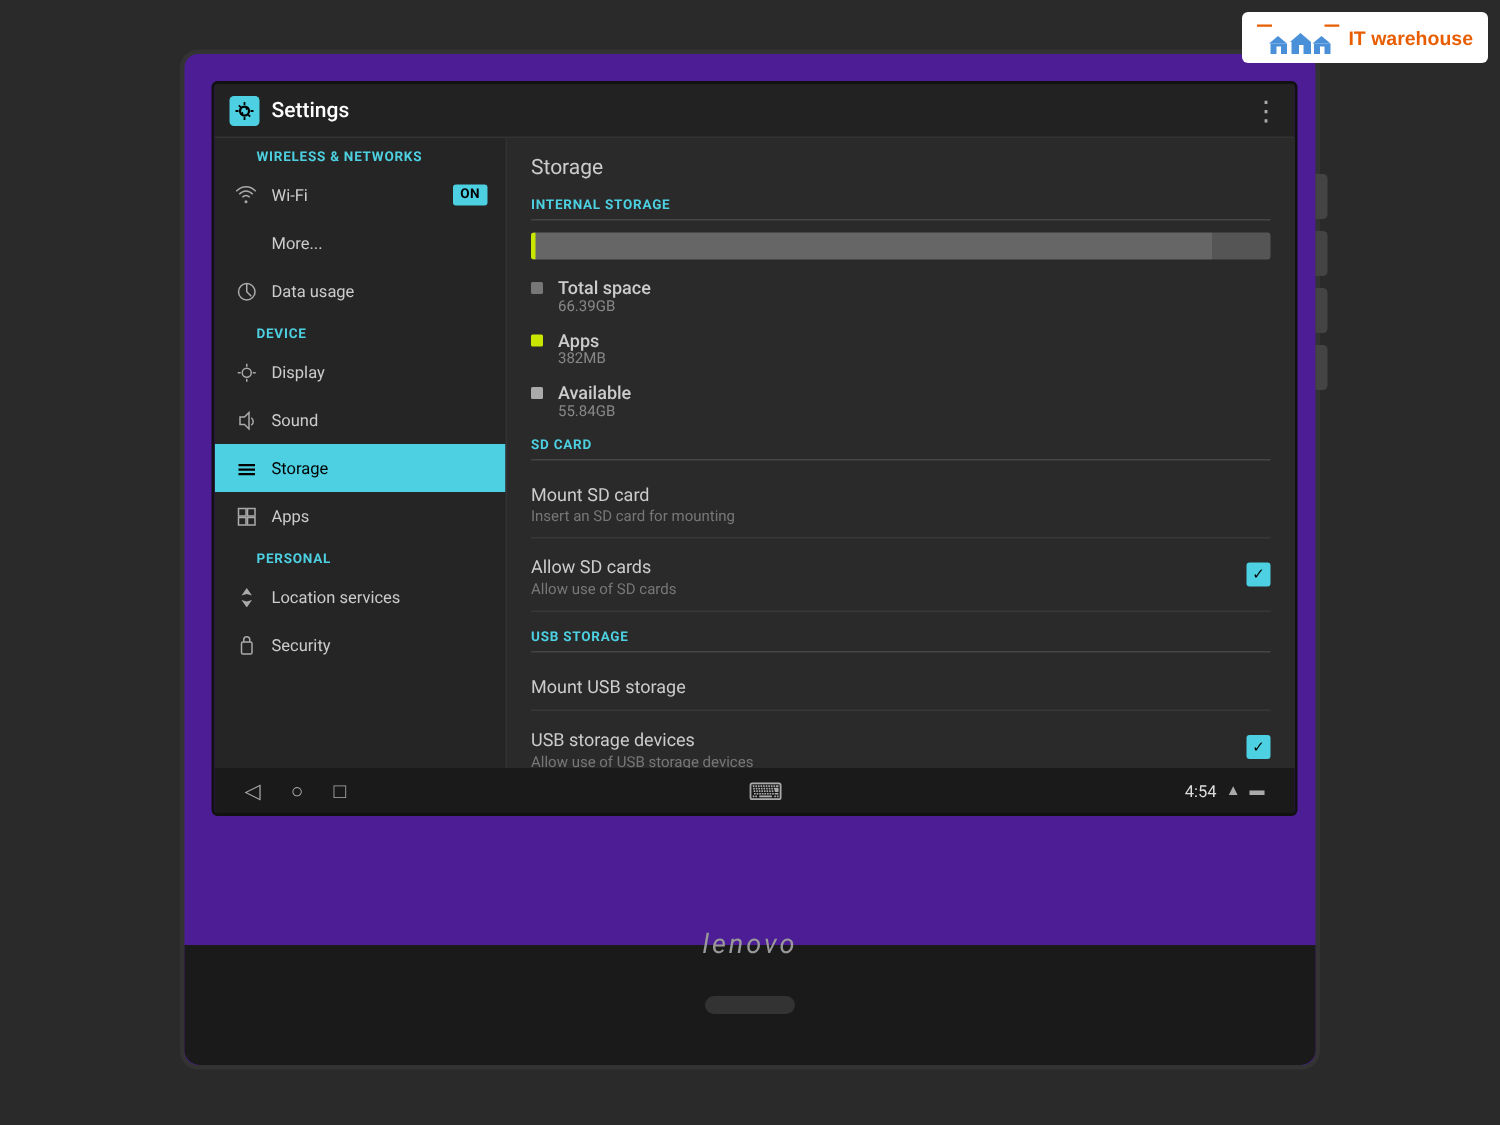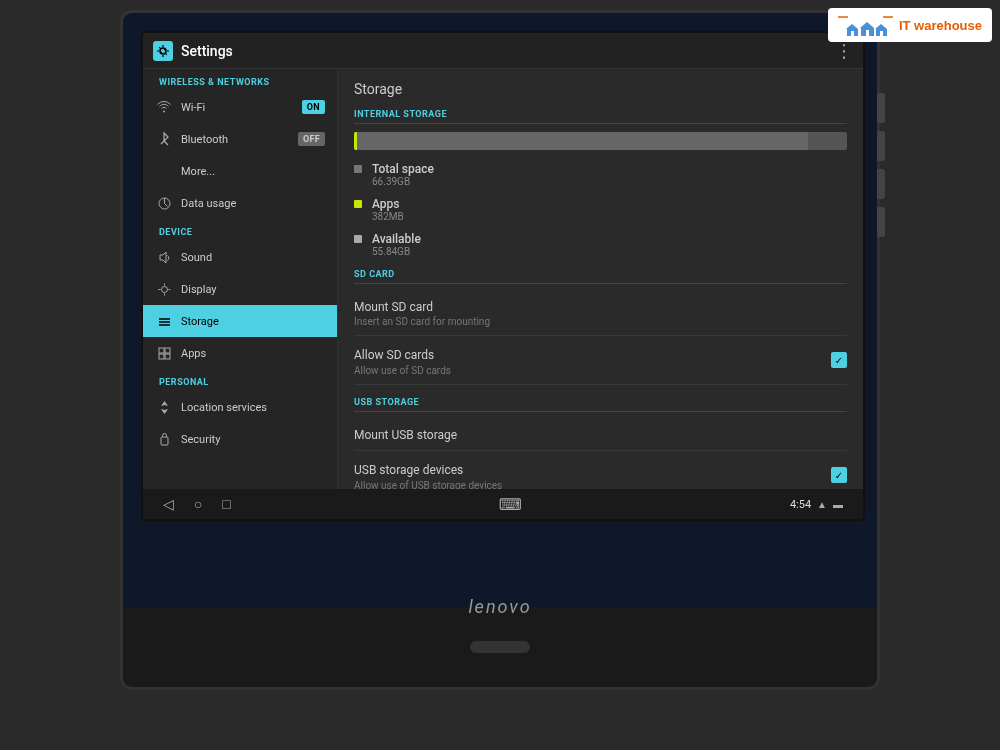--- a/index.html
+++ b/index.html
@@ -8,25 +8,25 @@
       height: 750px;
       background: #2a2a2a;
       font-family: 'Roboto', Arial, sans-serif;
       overflow: hidden;
       position: relative;
     }
 
     
     .laptop-outer {
       position: absolute;
-      top: 10px;
+      top: 33px;
       left: 120px;
       width: 760px;
       height: 680px;
-      background: #0f172a;
+      background: #4c1d95;
       border-radius: 12px;
       border: 3px solid #333;
     }
 
     
     .screen {
       position: absolute;
       top: 18px;
       left: 18px;
       width: 724px;
@@ -91,21 +91,21 @@
       background: #252525;
       border-right: 1px solid #333;
       overflow-y: auto;
       font-size: 11px;
     }
 
     .section-header {
       color: #4dd0e1;
       font-size: 9px;
       font-weight: bold;
-      padding: 8px 16px 4px;
+      padding: 8px 28px 4px;
       letter-spacing: 0.5px;
     }
 
     .sidebar-item {
       display: flex;
       align-items: center;
       padding: 7px 12px;
       color: #ccc;
       cursor: pointer;
       font-size: 11px;
@@ -432,68 +432,59 @@
                 <path d="M7 9.5a1 1 0 1 0 0 2 1 1 0 0 0 0-2z" fill="#aaa"></path>
                 <path d="M4.5 7.5C5.3 6.7 6.1 6.3 7 6.3s1.7.4 2.5 1.2" stroke="#aaa" stroke-width="1" fill="none"></path>
                 <path d="M2.5 5.5C3.8 4.1 5.3 3.3 7 3.3s3.2.8 4.5 2.2" stroke="#aaa" stroke-width="1" fill="none"></path>
                 <path d="M0.5 3.5C2.3 1.6 4.5 0.5 7 0.5s4.7 1.1 6.5 3" stroke="#aaa" stroke-width="1" fill="none"></path>
               </svg>
             </div>
             <span class="item-label">Wi-Fi</span>
             <span class="toggle on">ON</span>
           </div>
 
-          <div class="sidebar-item">
-            <div class="item-icon">
-              <svg width="10" height="14" viewBox="0 0 10 14">
-                <path d="M5 1l4 4-4 4V1zM5 9l4 4-4-4M5 9l-3 3" stroke="#aaa" stroke-width="1.2" fill="none"></path>
-              </svg>
-            </div>
-            <span class="item-label">Bluetooth</span>
-            <span class="toggle off">OFF</span>
-          </div>
 
           <div class="sidebar-item">
             <div class="item-icon"></div>
             <span class="item-label">More...</span>
           </div>
 
           <div class="sidebar-item">
             <div class="item-icon">
               <svg width="13" height="13" viewBox="0 0 13 13">
                 <circle cx="6.5" cy="6.5" r="5.5" stroke="#aaa" stroke-width="1" fill="none"></circle>
                 <path d="M6.5 1v5.5l3 3" stroke="#aaa" stroke-width="1" fill="none"></path>
               </svg>
             </div>
             <span class="item-label">Data usage</span>
           </div>
 
           <div class="section-header">DEVICE</div>
-
-          <div class="sidebar-item">
-            <div class="item-icon">
-              <svg width="13" height="13" viewBox="0 0 13 13">
-                <polygon points="2,4 5,4 8,1 8,12 5,9 2,9" fill="none" stroke="#aaa" stroke-width="1"></polygon>
-                <path d="M9.5 4.5c.8.6 1.3 1.5 1.3 2.5s-.5 1.9-1.3 2.5" stroke="#aaa" stroke-width="1" fill="none"></path>
-              </svg>
-            </div>
-            <span class="item-label">Sound</span>
-          </div>
 
           <div class="sidebar-item">
             <div class="item-icon">
               <svg width="13" height="13" viewBox="0 0 13 13">
                 <circle cx="6.5" cy="6.5" r="3" stroke="#aaa" stroke-width="1" fill="none"></circle>
                 <line x1="6.5" y1="0.5" x2="6.5" y2="2.5" stroke="#aaa" stroke-width="1"></line>
                 <line x1="6.5" y1="10.5" x2="6.5" y2="12.5" stroke="#aaa" stroke-width="1"></line>
                 <line x1="0.5" y1="6.5" x2="2.5" y2="6.5" stroke="#aaa" stroke-width="1"></line>
                 <line x1="10.5" y1="6.5" x2="12.5" y2="6.5" stroke="#aaa" stroke-width="1"></line>
               </svg>
             </div>
             <span class="item-label">Display</span>
+          </div>
+
+          <div class="sidebar-item">
+            <div class="item-icon">
+              <svg width="13" height="13" viewBox="0 0 13 13">
+                <polygon points="2,4 5,4 8,1 8,12 5,9 2,9" fill="none" stroke="#aaa" stroke-width="1"></polygon>
+                <path d="M9.5 4.5c.8.6 1.3 1.5 1.3 2.5s-.5 1.9-1.3 2.5" stroke="#aaa" stroke-width="1" fill="none"></path>
+              </svg>
+            </div>
+            <span class="item-label">Sound</span>
           </div>
 
           <div class="sidebar-item active">
             <div class="item-icon">
               <svg width="13" height="13" viewBox="0 0 13 13">
                 <line x1="1" y1="4" x2="12" y2="4" stroke="#000" stroke-width="1.5"></line>
                 <line x1="1" y1="7" x2="12" y2="7" stroke="#000" stroke-width="1.5"></line>
                 <line x1="1" y1="10" x2="12" y2="10" stroke="#000" stroke-width="1.5"></line>
               </svg>
             </div>

